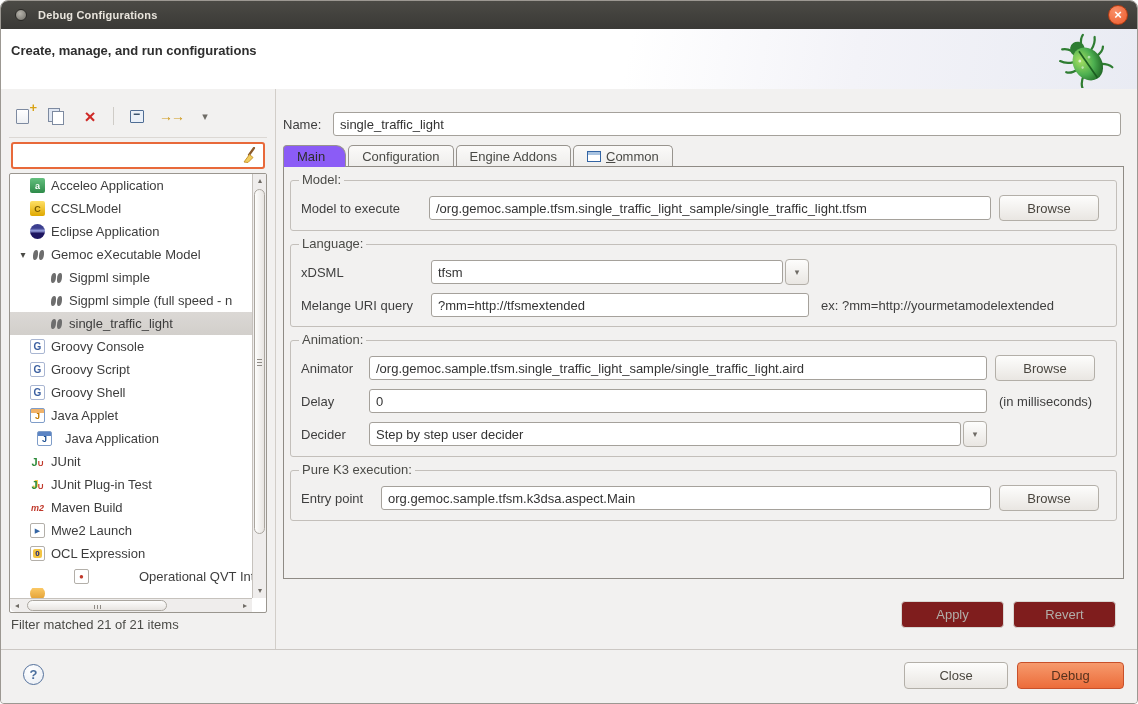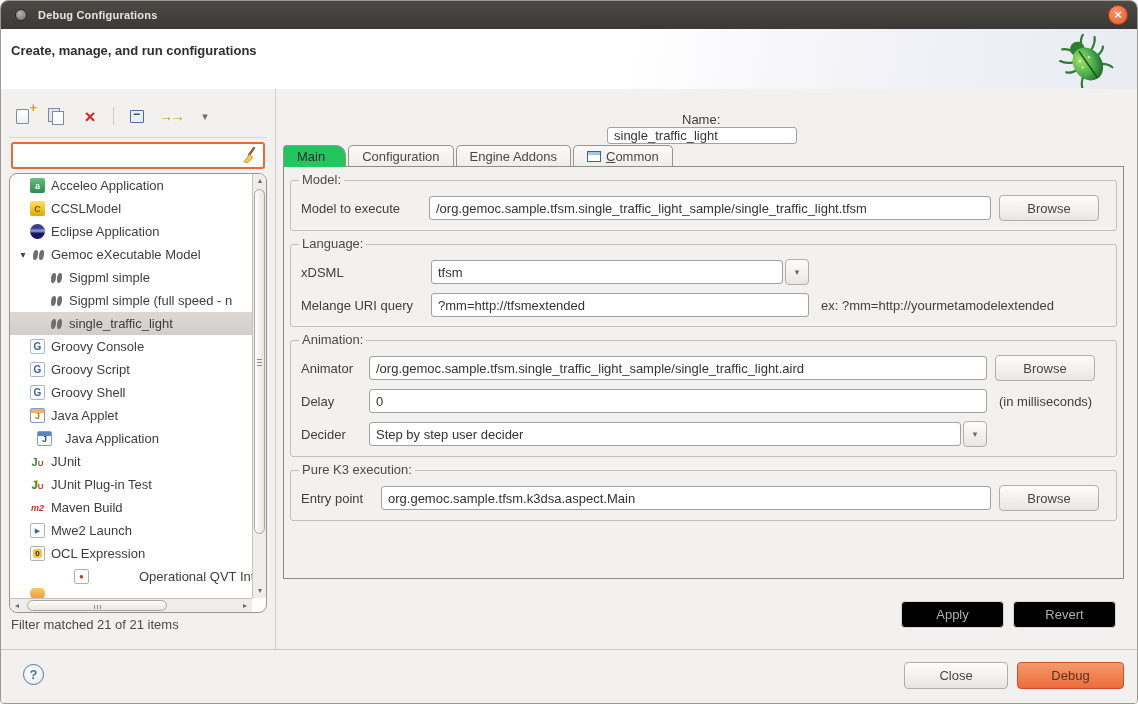--- a/index.html
+++ b/index.html
@@ -48,21 +48,21 @@
   .ic-filter { color:#cf9a1c; font-weight:bold; font-size:14px; letter-spacing:-2px; }
   .ic-chevron { color:#6f6c66; font-size:11px; }
   .ltoolbar-line { position:absolute; left:0; top:48px; width:258px; height:1px; background:#dcd8d4; }
 
   .filter-wrap { position:absolute; left:2px; top:53px; width:254px; height:27px; background:#fff;
                  border:2px solid #e8693a; border-radius:3px; display:flex; align-items:center; }
   .filter-input { flex:1; border:none; outline:none; height:21px; margin-left:4px; font-size:13px; background:transparent; }
   .broom { margin-right:5px; cursor:pointer; flex:none; }
 
   .tree { position:absolute; left:0; top:84px; width:258px; height:440px; background:#ffffff;
-          border:1px solid #9a968f; border-radius:8px; overflow:hidden; }
+          border:1px solid #9a968f; border-radius:2px; overflow:hidden; }
   .tree-rows { position:absolute; left:0; top:0; right:14px; bottom:14px; overflow:hidden; }
   .tree-row { display:flex; align-items:center; height:23px; white-space:nowrap; cursor:pointer; padding-left:6px; color:#3d3d3d; }
   .tree-row.selected { background:linear-gradient(#dbd8d5,#d2cfcb); }
   .tree-row.clipped { height:10px; overflow:hidden; }
   .twisty { width:14px; flex:none; color:#4a4a46; font-size:10px; text-align:center; }
   .ti { width:15px; height:15px; flex:none; margin-right:6px; display:inline-flex; align-items:center; justify-content:center;
         font-weight:bold; font-size:9px; border-radius:2px; position:relative; }
   .ti-acceleo { background:linear-gradient(#64c07e,#2e8b4a); color:#fff; } .ti-acceleo::before{content:"a";}
   .ti-ccsl { background:linear-gradient(#ffe066,#dfa800); color:#7a5b00; } .ti-ccsl::before{content:"C";}
   .ti-eclipse { border-radius:50%; background:linear-gradient(180deg,#3c3f8f 28%,#9aa4e0 46%,#1d1560 62%); }
@@ -95,44 +95,44 @@
   .hthumb { position:absolute; left:17px; top:1px; width:140px; height:11px; background:linear-gradient(#fdfdfc,#e8e5e2);
             border:1px solid #aaa69f; border-radius:6px; }
   .hthumb::after { content:""; position:absolute; top:4px; left:50%; width:1px; height:4px; background:#8f8b85;
                    box-shadow:3px 0 0 #8f8b85,-3px 0 0 #8f8b85; }
   .harrow { position:absolute; top:0; width:14px; height:14px; font-size:8px; color:#6e6a64; text-align:center; line-height:14px; }
 
   .filter-status { position:absolute; left:2px; top:528px; color:#4b4b47; }
 
   
   .right { position:absolute; left:282px; top:0; width:848px; height:560px; }
-  .name-row { position:absolute; left:0; top:23px; width:100%; height:24px; display:flex; align-items:center;flex-direction:column; }
+  .name-row { position:absolute; left:0; top:23px; width:100%; height:24px; display:flex; align-items:center; }
   .name-label { width:50px; }
   .txt { background:#fff; border:1px solid #a5a19b; border-radius:3px; height:24px; padding:0 6px; font-size:13px;
          font-family:"Liberation Sans","DejaVu Sans",sans-serif; color:#333; outline:none; }
   .name-input { flex:1; margin-right:10px; }
 
   .tabs { position:absolute; left:0; top:56px; height:22px; display:flex; }
   .tab { height:22px; padding:0 13px; display:flex; align-items:center; gap:5px; border:1px solid #98948e;
          border-bottom:none; border-radius:5px 5px 0 0; background:linear-gradient(#fbfaf9,#eeedeb);
          margin-right:2px; color:#4a4a46; cursor:pointer; position:relative; z-index:1; }
-  .tab.active { background:#22c55e; z-index:3; color:#2d2d2d; border-radius:4px 10px 0 0; padding-right:20px; }
+  .tab.active { background:#8b5cf6; z-index:3; color:#2d2d2d; border-radius:4px 10px 0 0; padding-right:20px; }
   .tab-common .tab-label::first-letter { text-decoration:underline; }
   .table-icon { width:14px; height:11px; border:1px solid #3465a4; background:linear-gradient(#a9c3e0 0 3px,#ffffff 3px); }
 
   .tabpane { position:absolute; left:0; top:77px; width:841px; height:413px; border:1px solid #8f8b85; background:#f2f1f0; z-index:2; }
 
   .group { position:relative; margin:13px 6px 0 6px; border:1px solid #c3bfba; border-radius:3px; padding:14px 10px 9px 10px; }
   .legend { position:absolute; left:8px; top:-9px; background:#f2f1f0; padding:0 3px; color:#4b4b47; }
   .frow { display:flex; align-items:center; margin-bottom:8px; }
   .frow:last-child { margin-bottom:0; }
   .flabel { flex:none; color:#3f3f3f; }
   .btn { height:26px; background:linear-gradient(#fdfdfc,#e9e6e2); border:1px solid #b3afa8; border-radius:4px;
          color:#4a463f; font-size:13px; padding:0 14px; cursor:pointer; font-family:inherit; }
-  .btn:disabled { background:#000000; border-color:#d9d6d2; color:#b2aea9; cursor:default; }
+  .btn:disabled { background:#7f1d1d; border-color:#d9d6d2; color:#b2aea9; cursor:default; }
   .combo-btn { width:24px; height:26px; margin-left:2px; padding:0; color:#6e6a64; font-size:9px; }
   .hint { margin-left:12px; color:#3f3f3f; white-space:nowrap; }
 
   .apply-row { position:absolute; right:15px; top:512px; display:flex; gap:9px; }
   .apply-row .btn { width:103px; height:27px; }
 
   
   .footer { position:absolute; left:0; top:648px; width:100%; height:56px; border-top:1px solid #ccc8c4; background:#f2f1f0; }
   .help-btn { position:absolute; left:22px; top:14px; width:21px; height:21px; border-radius:50%; border:1px solid #54719c;
               color:#4c6f9e; font-weight:bold; text-align:center; line-height:19px; cursor:pointer; font-size:13px;

